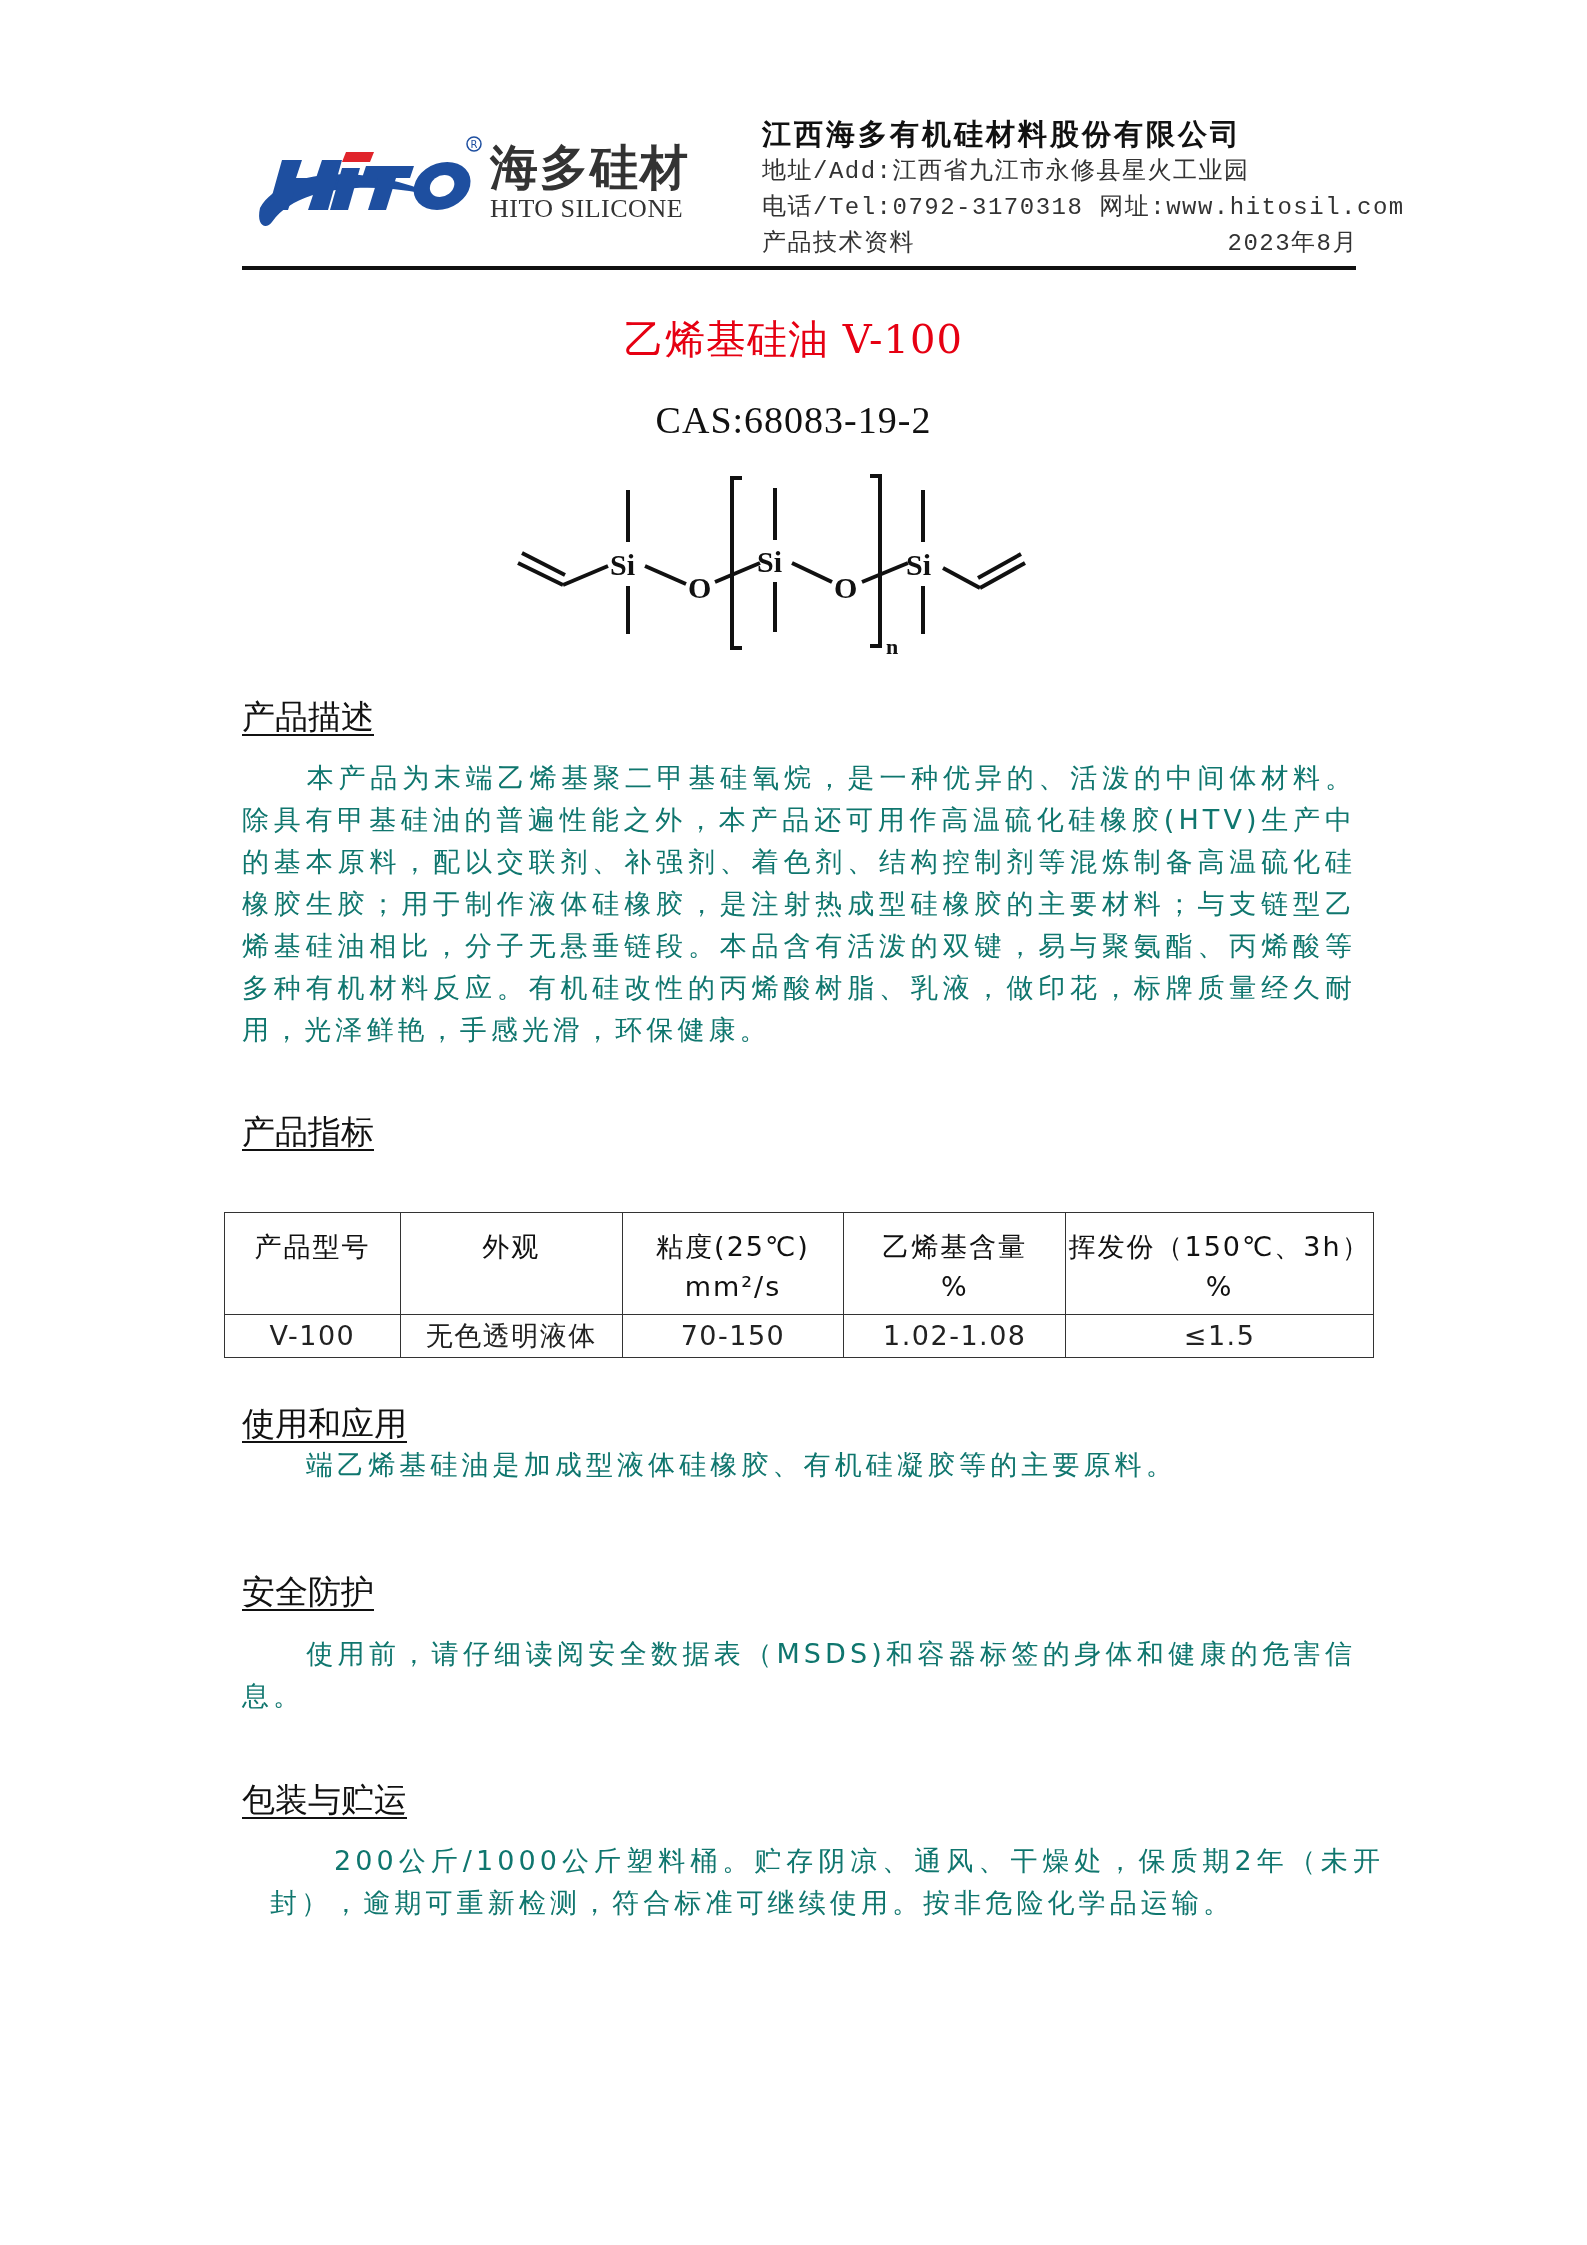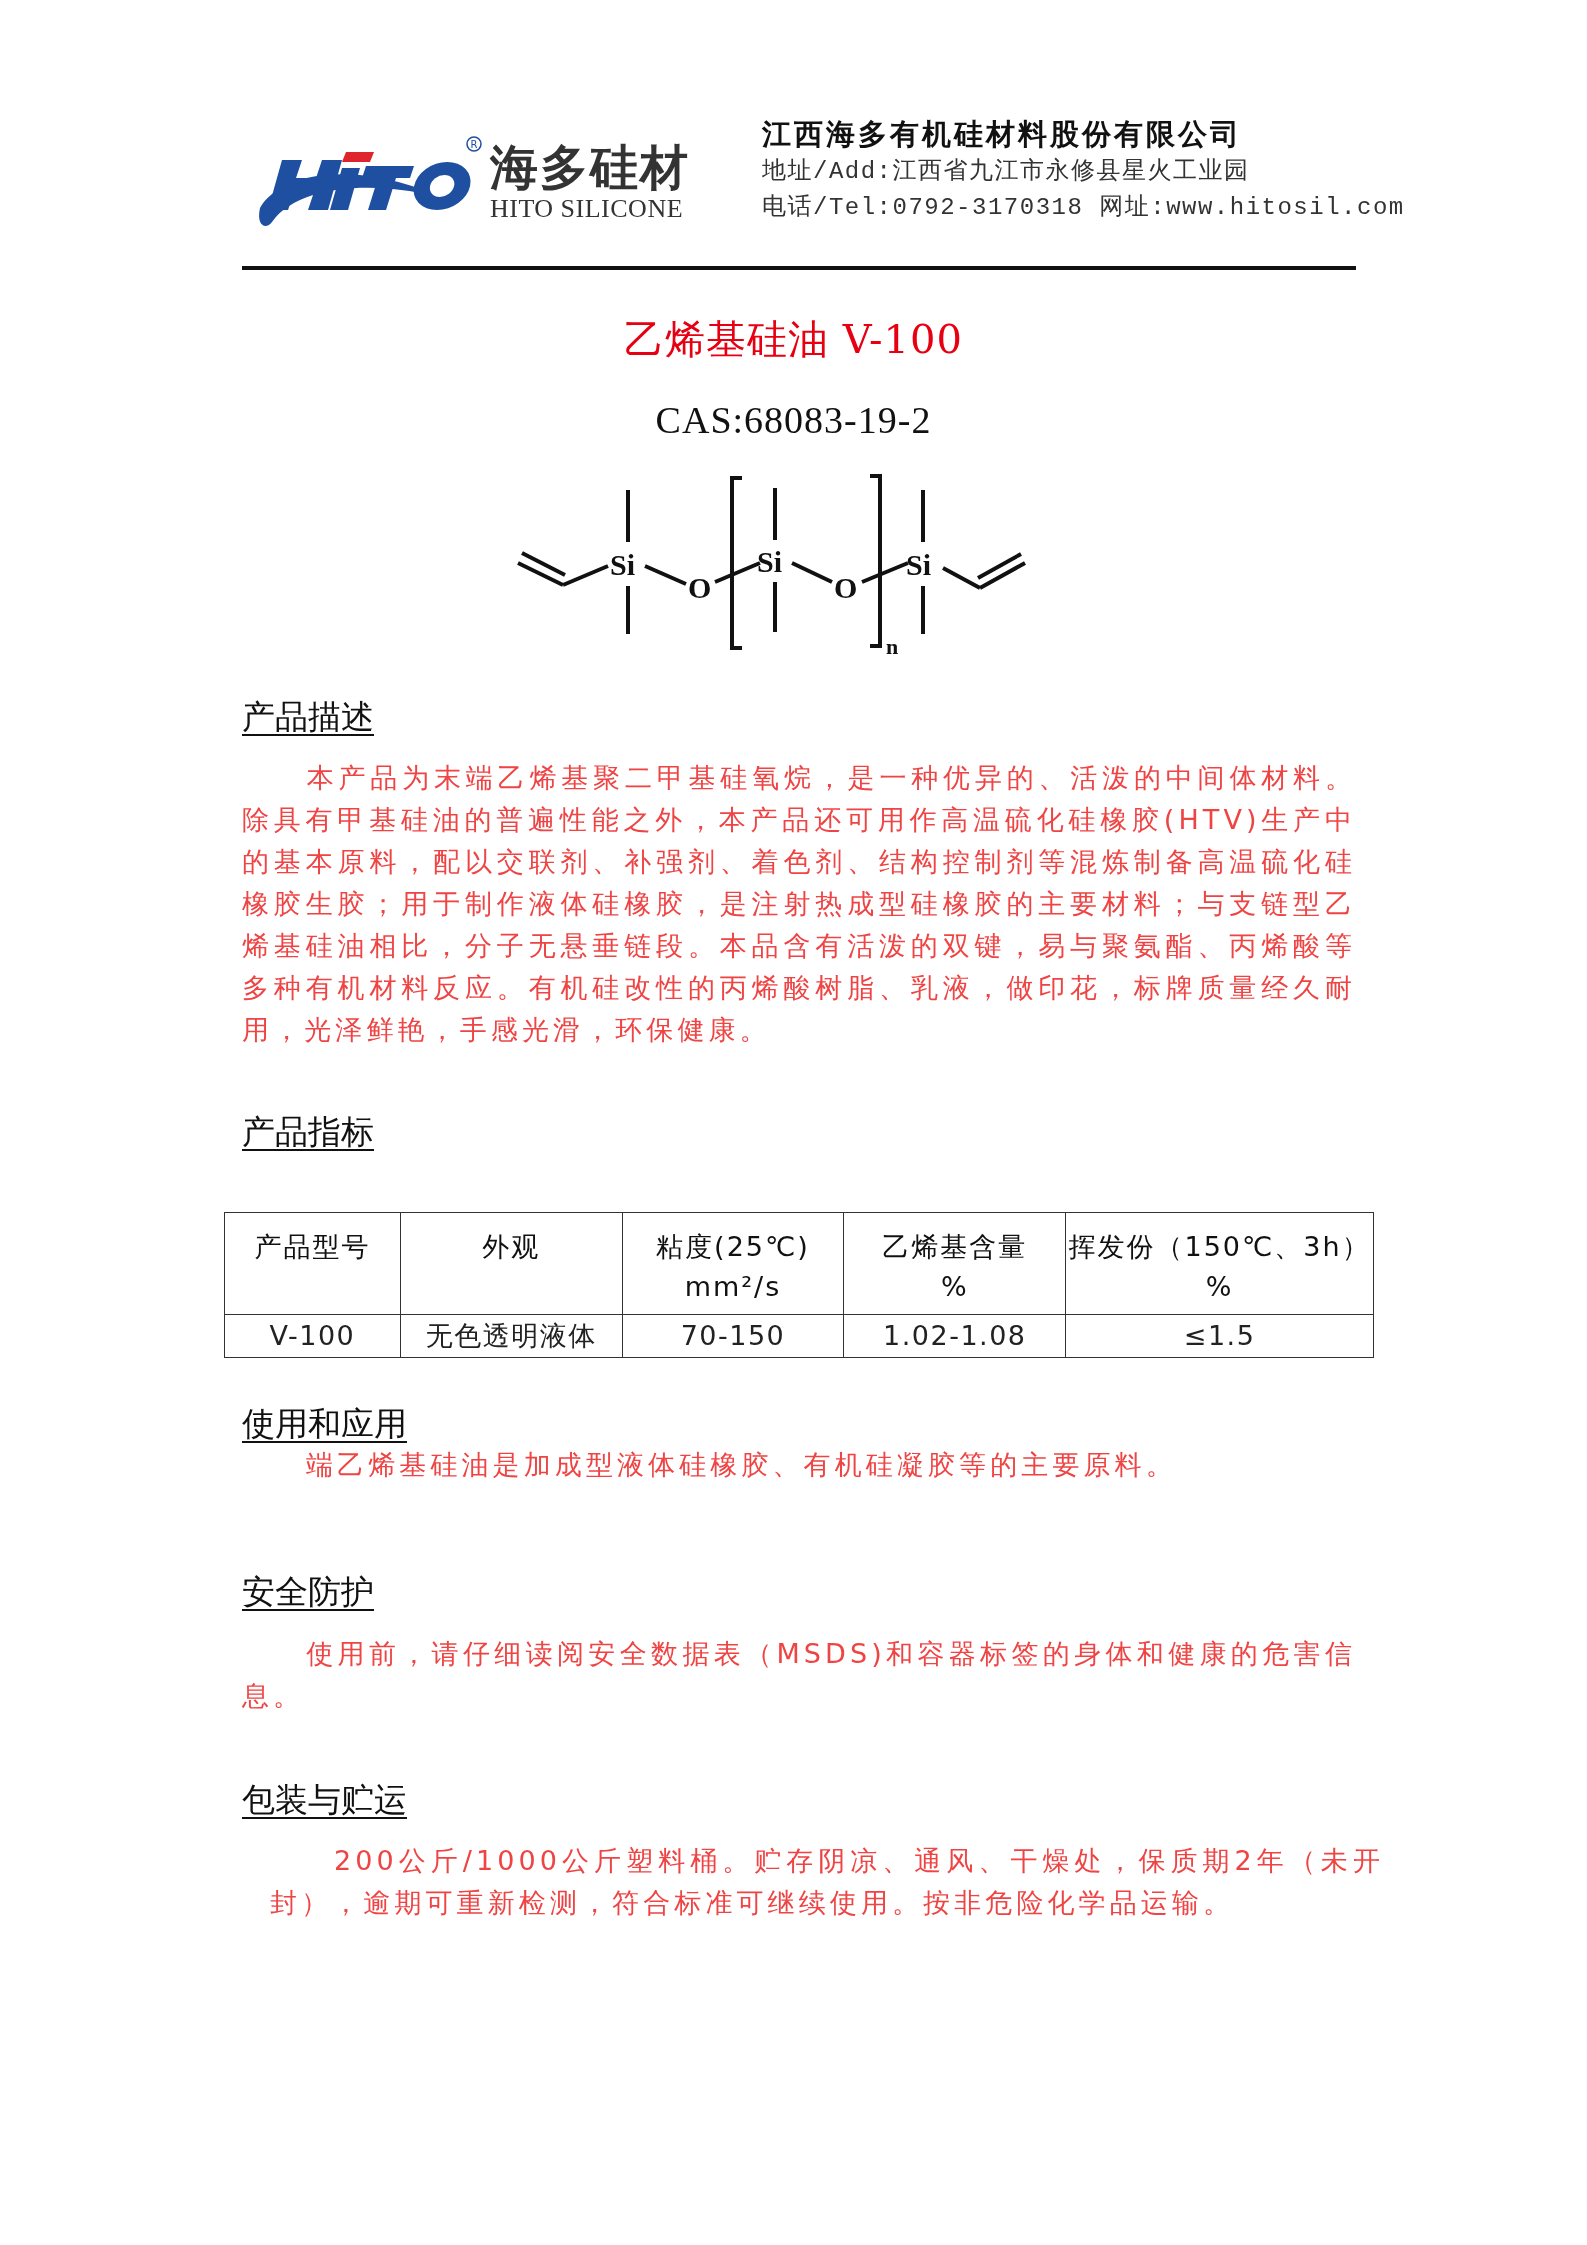--- a/index.html
+++ b/index.html
@@ -22,21 +22,21 @@
   #header-rule { left: 242px; top: 266px; width: 1114px; height: 4px; background: #111; }
   
   #title { left: 0; width: 1587px; top: 312px; text-align: center; font-size: 40px; color: #e60012;
            font-family: "DejaVu Serif", serif; letter-spacing: 1px; }
   #cas { left: 0; width: 1587px; top: 398px; text-align: center; font-size: 38px; color: #111;
          font-family: "Liberation Serif", serif; letter-spacing: 1px; }
   #structure { left: 510px; top: 470px; width: 570px; height: 200px; }
   
   .sec-title { position: absolute; left: 242px; font-size: 33px; color: #111; text-decoration: underline;
                text-underline-offset: 6px; text-decoration-thickness: 2px; font-family: "DejaVu Sans", sans-serif; }
-  .para { position: absolute; left: 242px; width: 1114px; font-size: 27px; line-height: 42px; color: #ef4444;
+  .para { position: absolute; left: 242px; width: 1114px; font-size: 27px; line-height: 42px; color: #0f766e;
           letter-spacing: 4.1px; text-align: justify; font-family: "DejaVu Sans", sans-serif; }
   .para .indent { display: inline-block; width: 64px; }
   
   #spec-table { position: absolute; left: 224px; top: 1212px; width: 1150px; border-collapse: collapse;
                 font-size: 27px; color: #222; font-family: "DejaVu Sans", sans-serif; }
   #spec-table td, #spec-table th { border: 1.5px solid #333; text-align: center; font-weight: normal; }
   #spec-table th { height: 86px; vertical-align: top; padding-top: 14px; line-height: 40px; letter-spacing: 2px; color: #111; }
   #spec-table td { height: 40px; line-height: 40px; letter-spacing: 1.5px; margin-top: 32px; }
   #spec-table th span.unit { display: block; }
 </style>
@@ -63,20 +63,24 @@
     <text x="228.5" y="18" font-size="10" fill="#1e4fa0" font-family="DejaVu Sans, sans-serif">R</text>
   </svg>
   <div id="logo-cn">海多硅材</div>
   <div id="logo-en">HITO SILICONE</div>
 </div>
 
 <div id="company" class="abs">
   <div class="name">江西海多有机硅材料股份有限公司</div>
   <div class="line">地址/Add:江西省九江市永修县星火工业园</div>
   <div class="line">电话/Tel:0792-3170318 网址:www.hitosil.com</div>
+  <div class="line last">
+    <span>产品技术资料</span>
+    <span>2023年8月</span>
+  </div>
 </div>
 <div id="header-rule" class="abs"></div>
 
 <div id="title" class="abs">乙烯基硅油 V-100</div>
 <div id="cas" class="abs">CAS:68083-19-2</div>
 
 <svg id="structure" class="abs" viewBox="0 0 570 200">
   <g stroke="#111" stroke-width="4" fill="none" stroke-linecap="butt">
 
     <line x1="8" y1="93" x2="53" y2="115"></line>

